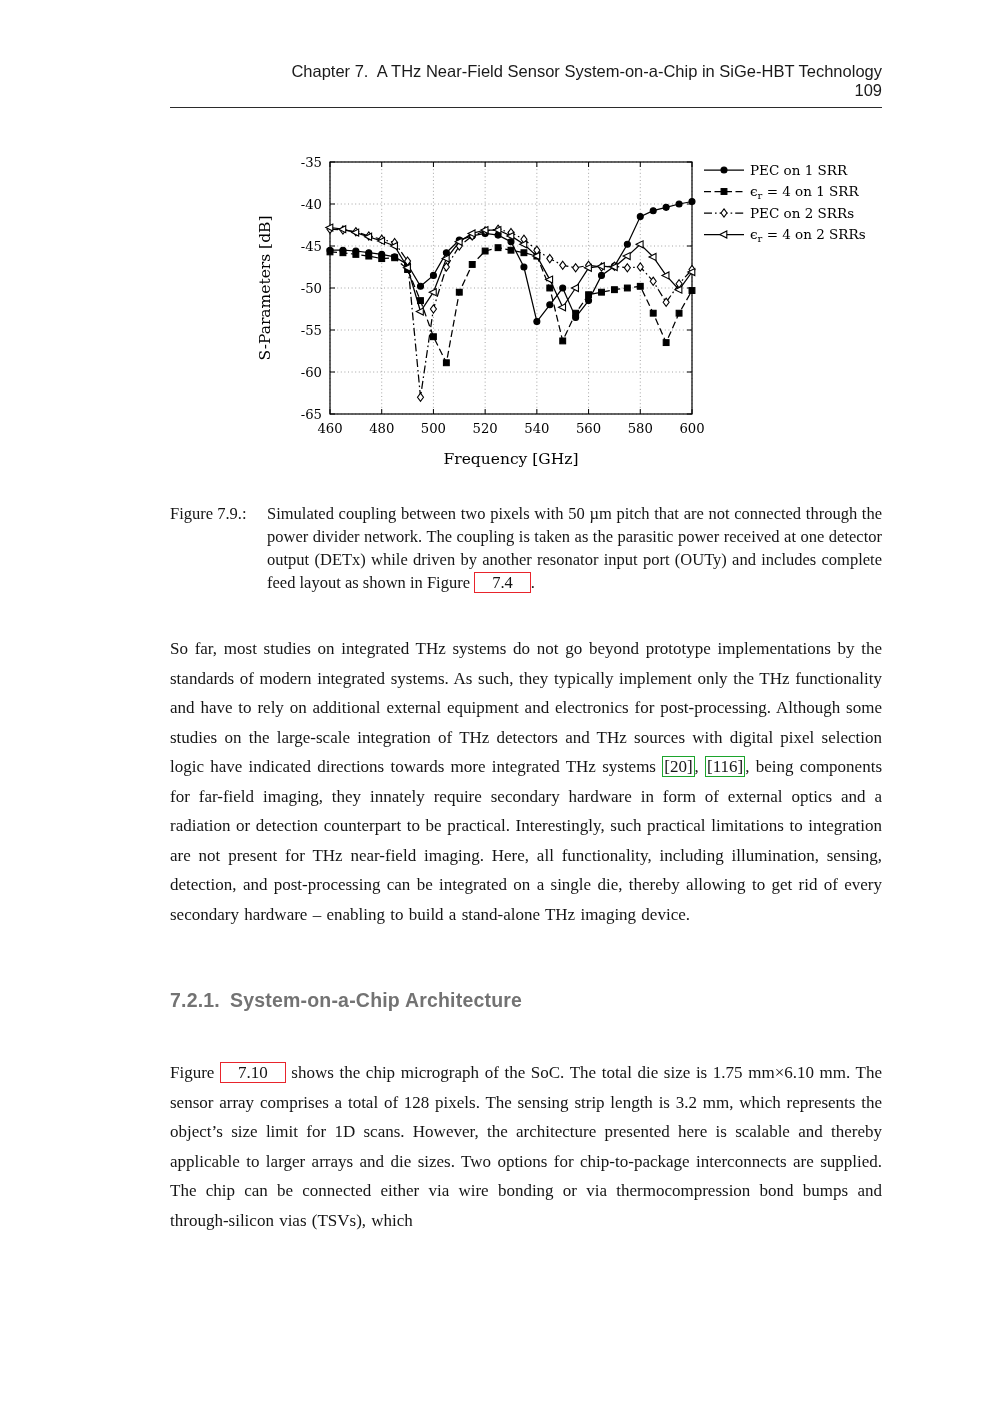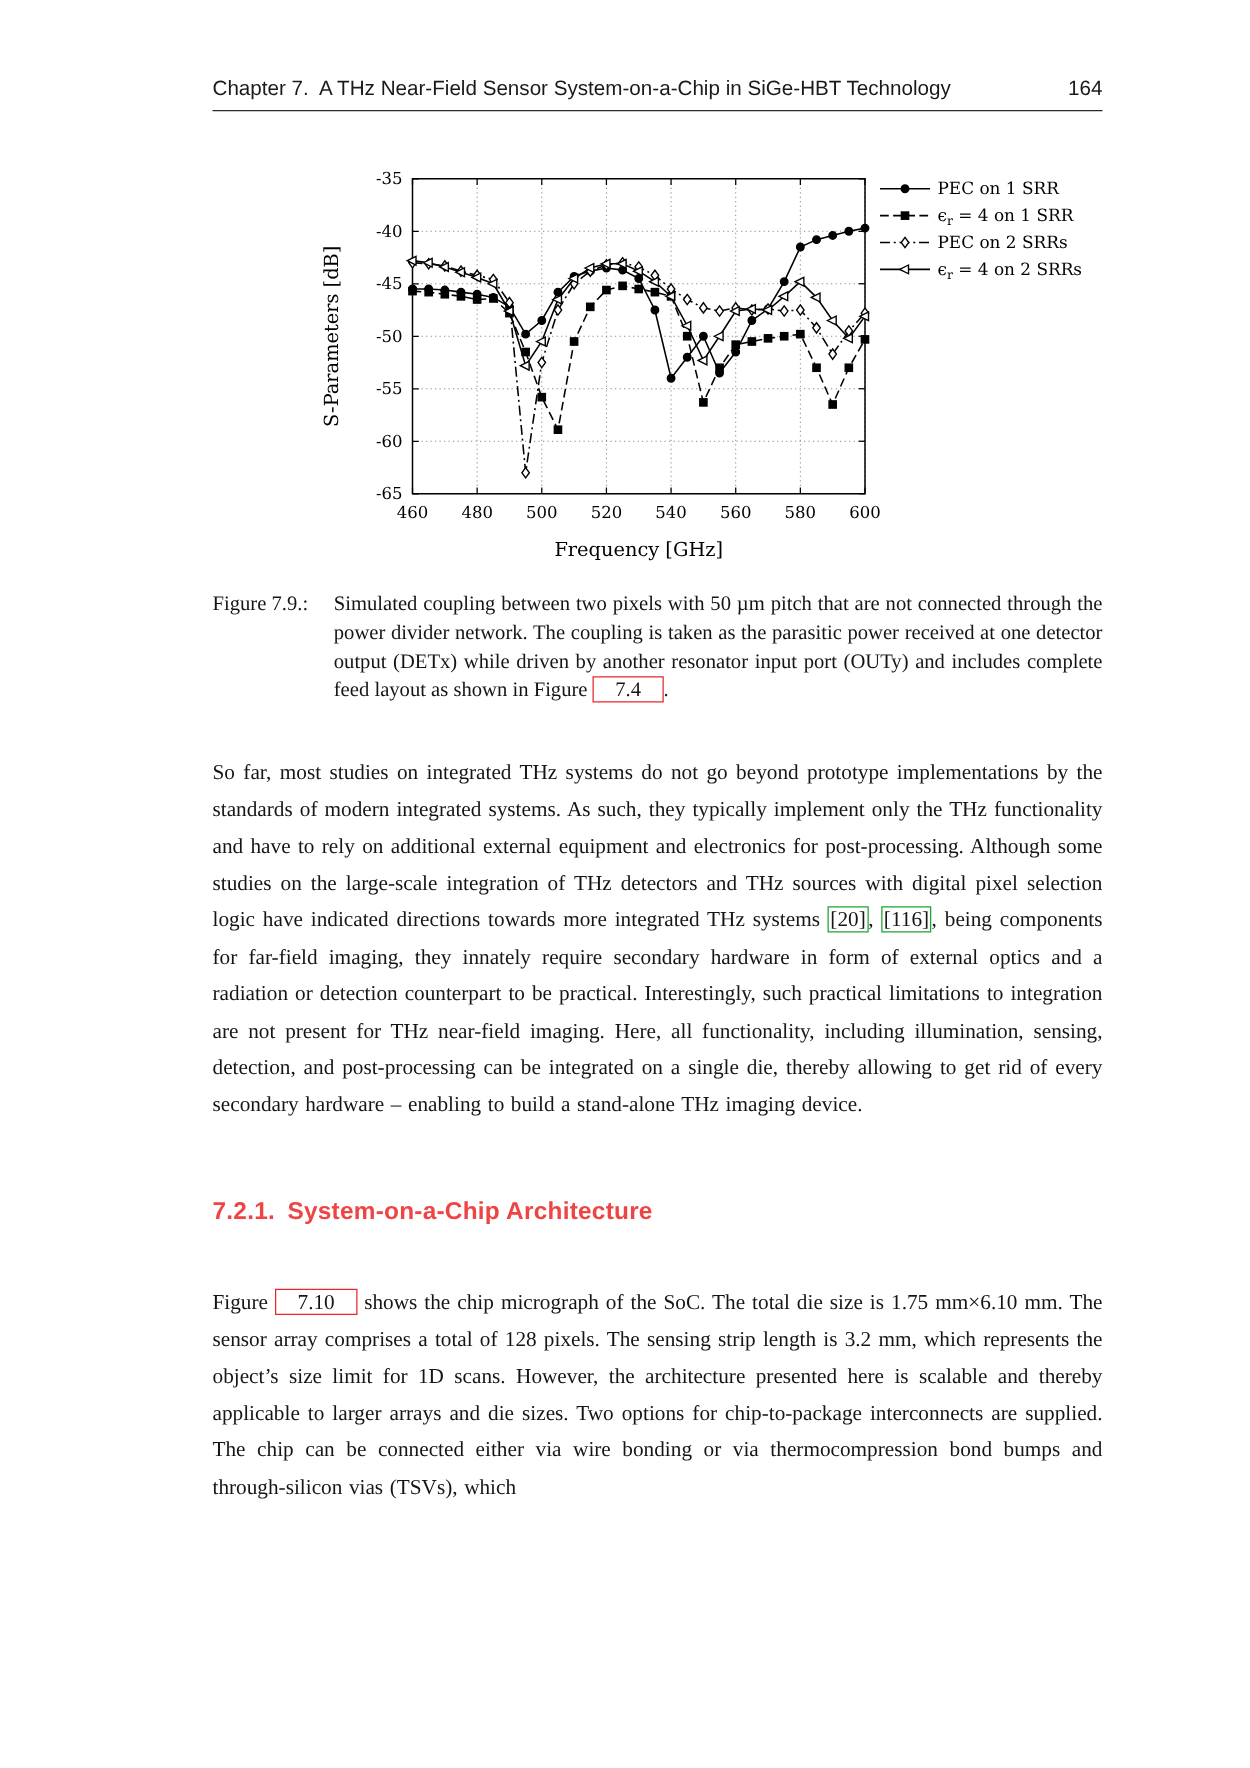--- a/index.html
+++ b/index.html
@@ -7,56 +7,56 @@
   .page {
     width: 1000px; height: 1414px; position: relative; overflow: hidden;
     background: #ffffff; color: #151515;
     font-family: "Liberation Serif", serif;
   }
   .content { margin-left: 170px; width: 712px; padding-top: 62px; }
 
   .header-row {
     display: flex; justify-content: space-between; align-items: flex-end;
     font-family: "Liberation Sans", sans-serif; font-size: 16.5px;
-    border-bottom: 1.4px solid #2b2b2b; padding-bottom: 7px; color: #1a1a1a;
+    border-bottom: 1.4px solid #2b2b2b; padding-bottom: 7px; color: #1a1a1a; flex-direction: column;
   }
 
   .figure-block { margin-top: 38px; }
   svg.chart { display: block; margin-left: 80px; }
 
   .caption {
-    margin-top: 12px; display: flex;
+    margin-top: 24px; display: flex;
     font-size: 16.5px; line-height: 23px;
   }
   .caption-label { flex: 0 0 97px; }
   .caption-text { flex: 1; text-align: justify; }
 
   p.body-par {
     margin: 40px 0 0 0; font-size: 17px; line-height: 29.5px;
     text-align: justify; word-spacing: 1px;
   }
   p.body-par2 { margin-top: 46px; }
 
   h2.section {
     margin: 60px 0 12px 0; font-family: "Liberation Sans", sans-serif;
-    font-size: 19.5px; font-weight: bold; letter-spacing: 0.2px; color: #ef4444;
+    font-size: 19.5px; font-weight: bold; letter-spacing: 0.2px; color: #737373;
   }
 
   .seg-cite { border: 1.3px solid #1ca42c; padding: 0 1px; }
   .seg-ref  { border: 1.3px solid #e8242c; padding: 0 17px; }
 </style>
 </head>
 <body>
 
 <div class="page">
   <div class="content">
 
     <div class="header-row">
       <span>Chapter 7. A THz Near-Field Sensor System-on-a-Chip in SiGe-HBT Technology</span>
-      <span>164</span>
+      <span>109</span>
     </div>
 
     <div class="figure-block">
       <svg class="chart" width="640" height="332" viewBox="0 0 640 332" font-family="&quot;DejaVu Serif&quot;, serif">
           <line x1="80" y1="16" x2="80" y2="268" stroke="#8d8d8d" stroke-width="0.8" stroke-dasharray="1 2.6"></line>
           <line x1="131.71428571428572" y1="16" x2="131.71428571428572" y2="268" stroke="#8d8d8d" stroke-width="0.8" stroke-dasharray="1 2.6"></line>
           <line x1="183.42857142857142" y1="16" x2="183.42857142857142" y2="268" stroke="#8d8d8d" stroke-width="0.8" stroke-dasharray="1 2.6"></line>
           <line x1="235.14285714285714" y1="16" x2="235.14285714285714" y2="268" stroke="#8d8d8d" stroke-width="0.8" stroke-dasharray="1 2.6"></line>
           <line x1="286.85714285714283" y1="16" x2="286.85714285714283" y2="268" stroke="#8d8d8d" stroke-width="0.8" stroke-dasharray="1 2.6"></line>
           <line x1="338.57142857142856" y1="16" x2="338.57142857142856" y2="268" stroke="#8d8d8d" stroke-width="0.8" stroke-dasharray="1 2.6"></line>

